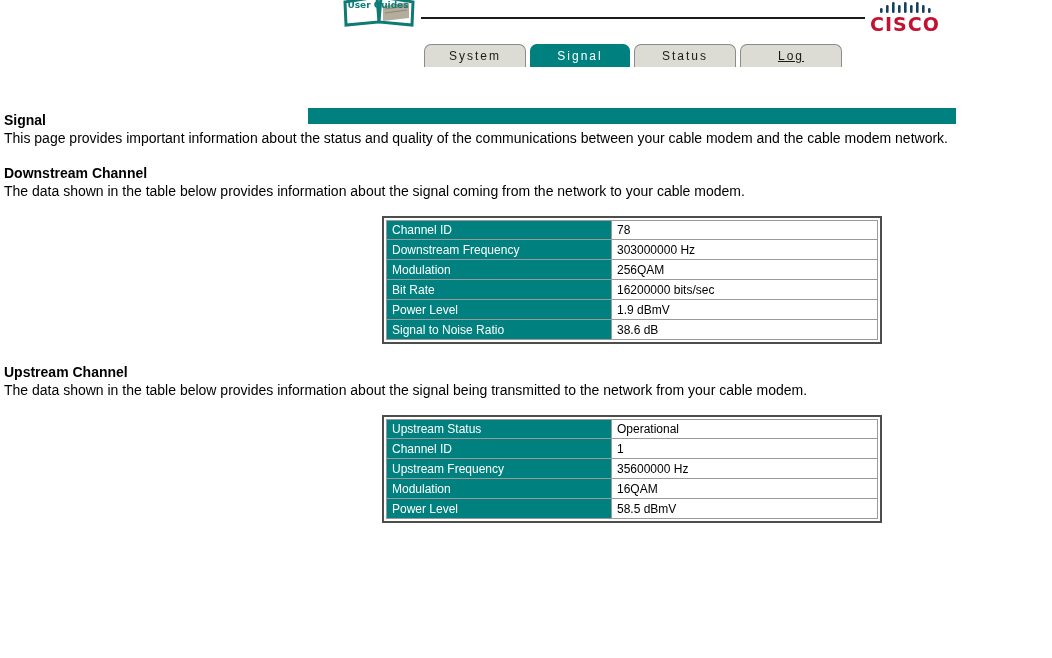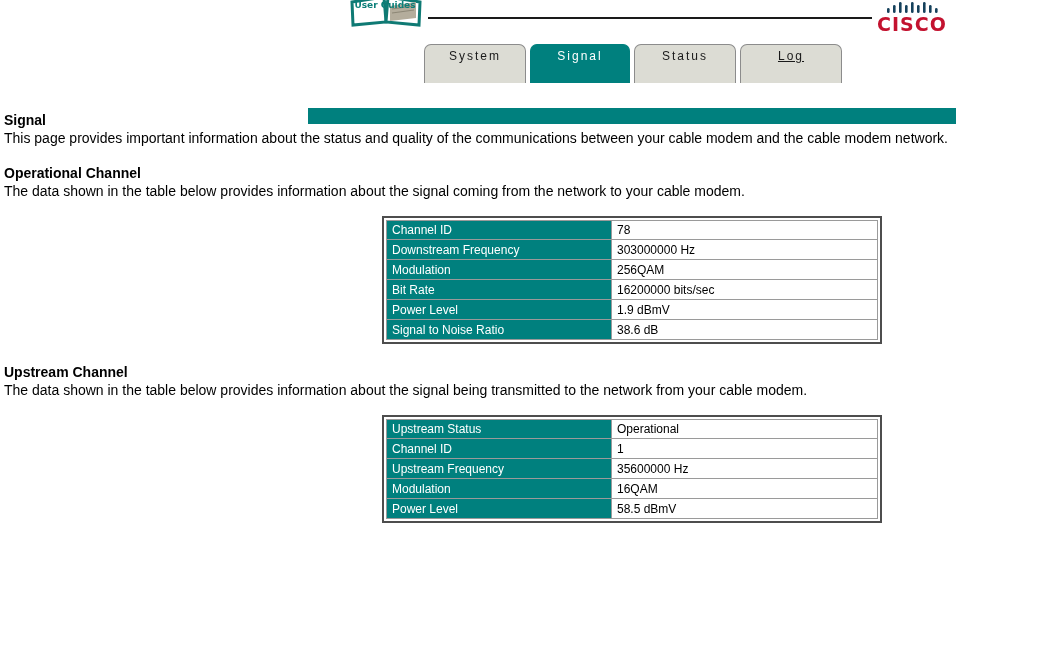--- a/index.html
+++ b/index.html
@@ -13,21 +13,21 @@
     position: relative;
     overflow: hidden;
     font-family: "Liberation Sans", sans-serif;
     font-size: 12px;
     color: #000000;
   }
 
   
   #header {
     position: absolute;
-    left: 17px; top: 0;
+    left: 10px; top: 0;
     width: 865px;
     height: 40px;
     padding-left: 12px;
   }
   #guides-logo {
     position: absolute;
     left: 331px;
     top: -12px;
     width: 76px;
     height: 40px;
@@ -70,21 +70,21 @@
   #tabbar {
     position: absolute;
     left: 0;
     top: 44px;
     width: 1052px;
     height: 36px;
   }
   .tab {
     position: absolute;
     top: 0;
-    height: 39px;
+    height: 23px;
     line-height: 23px;
     text-align: center;
     font-size: 12px;
     letter-spacing: 2px;
     border: 1px solid #8c8c8c;
     border-bottom: none;
     border-radius: 7px 7px 0 0;
     box-sizing: border-box;
     background: #dcdcd4;
     color: #1a1a1a;
@@ -215,21 +215,21 @@
   <div id="tealbar"></div>
 </div>
 
 <div id="content">
 
   <h1 class="sec">Signal</h1>
   <p class="sec">This page provides important information about the status and quality of the communications between your cable modem and the cable modem network.</p>
 
   <div class="gap-lg"></div>
 
-  <h1 class="sec">Operational Channel</h1>
+  <h1 class="sec">Downstream Channel</h1>
   <p class="sec">The data shown in the table below provides information about the signal coming from the network to your cable modem.</p>
 
   <div class="gap-tbl"></div>
 
   <div class="tblwrap">
     <table class="sig">
       <tbody>
         <tr>
           <td class="k">Channel ID</td>
           <td class="v">78</td>

